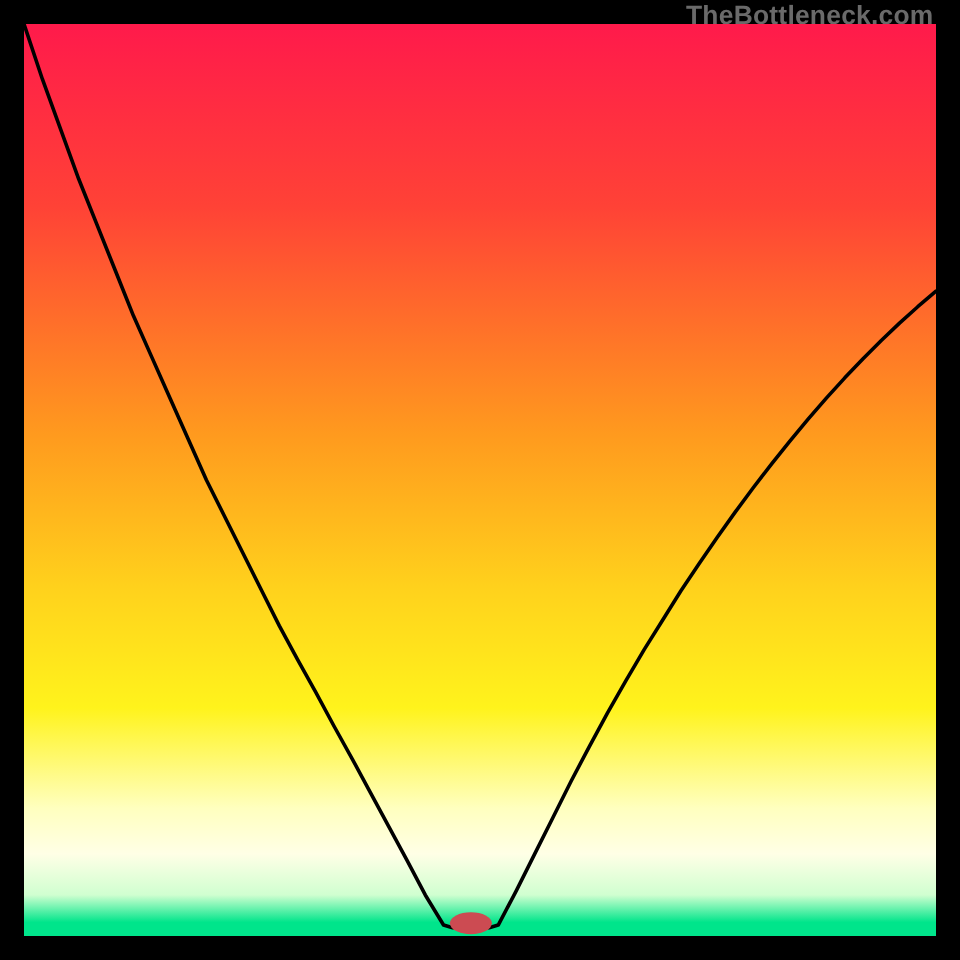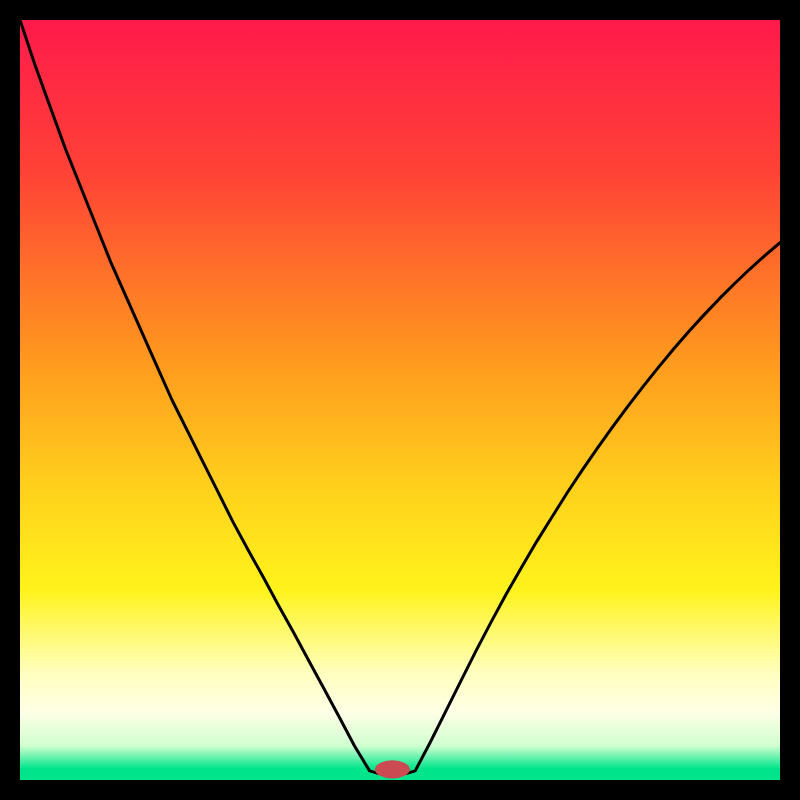--- a/index.html
+++ b/index.html
@@ -35,20 +35,21 @@
     font-weight: 600;
     color: #6a6a6a;
     letter-spacing: 0.2px;
   }
   svg { display: block; }
 </style>
 </head>
 <body>
 
 <div class="frame">
+  <div class="watermark">TheBottleneck.com</div>
   <div class="plot">
     <svg id="chart-svg" width="760" height="760" viewBox="0 0 760 760" preserveAspectRatio="none">
       <defs>
         <linearGradient id="bg-grad" x1="0" y1="0" x2="0" y2="1">
             <stop offset="0.00%" stop-color="#ff1a4b"></stop>
             <stop offset="20.00%" stop-color="#ff4236"></stop>
             <stop offset="45.00%" stop-color="#ff9a1e"></stop>
             <stop offset="62.00%" stop-color="#ffd21c"></stop>
             <stop offset="75.00%" stop-color="#fff31c"></stop>
             <stop offset="86.00%" stop-color="#ffffbf"></stop>

